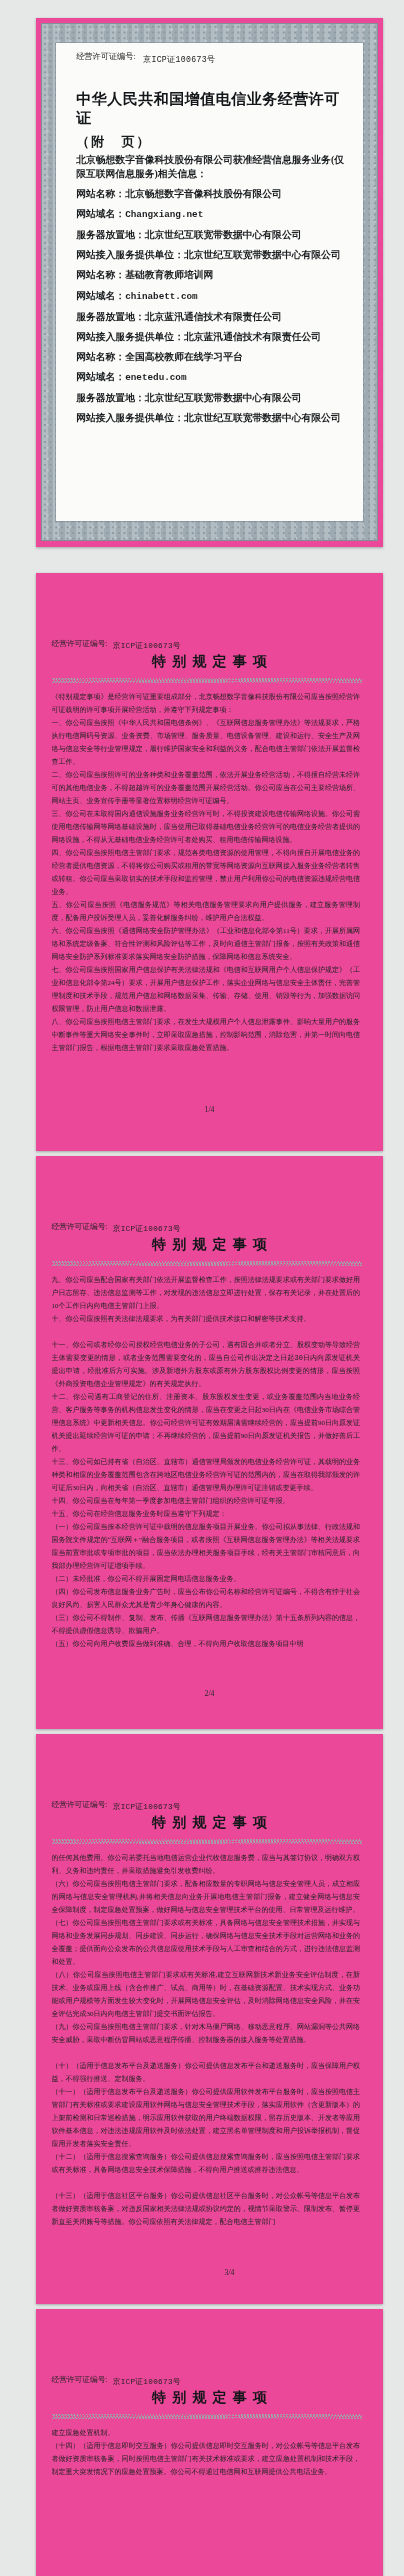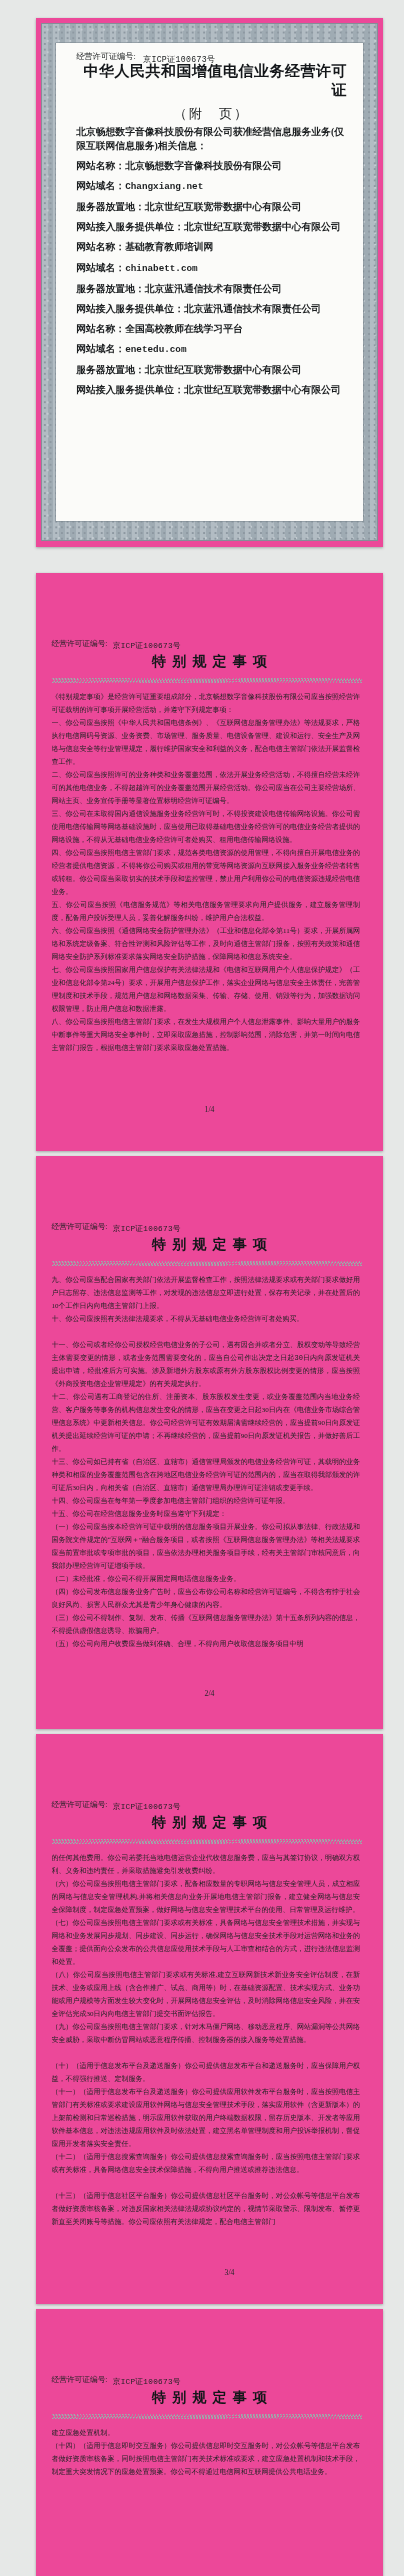--- a/index.html
+++ b/index.html
@@ -14,23 +14,23 @@
        radial-gradient(circle, #c3cbd1 1.3px, rgba(0,0,0,0) 1.5px),
        repeating-linear-gradient(90deg,#b2bcc3 0 5.7px,#9fabb3 5.7px 11.3px),
        #a9b3ba;
      background-size:5.7px 5.7px,11.3px 11.3px,auto;}
   .cert-paper{position:absolute;top:19.6px;bottom:19.6px;left:13.4px;right:13.4px;
      background:#fbfbf9;box-shadow:0 0 0 0.5px #79838c;}
   .cert-content{position:absolute;inset:0;padding:8.2px 16.5px 0 20.6px;color:#191c1d;}
   .cert-no-row{font-size:8.2px;white-space:nowrap;}
   .cert-no{font-family:"Liberation Mono",monospace;font-size:8.2px;margin-left:7.2px;
      position:relative;top:2.6px;letter-spacing:0.3px;}
-  .cert-title{margin:0 0 0 0;text-align:right;font-size:15px;font-weight:bold;
+  .cert-title{margin:28px 0 0 0;text-align:left;font-size:15px;font-weight:bold;
      letter-spacing:0.5px;color:#14171a;}
-  .cert-sub{margin:4.1px 0 0 0;text-align:center;font-size:13px;font-weight:normal;letter-spacing:2.1px;}
+  .cert-sub{margin:4.1px 0 0 0;font-size:13px;font-weight:bold;letter-spacing:2.1px;}
   .cert-body{margin-top:2px;font-size:9.8px;font-weight:600;line-height:14.4px;color:#1b1e20;}
   .cert-body p{margin:0 0 5.7px 0;}
   .cert-body .mono{font-family:"Liberation Mono",monospace;font-size:9.3px;font-weight:600;}
   
   .hdr{position:absolute;top:66px;left:15.5px;right:23px;font-size:7.7px;color:#1d2022;white-space:nowrap;}
   .hdr-num{font-family:"Liberation Mono",monospace;font-size:7.7px;margin-left:5.2px;
      position:relative;top:1.5px;letter-spacing:0.3px;}
   .annex-title{position:absolute;top:80px;left:0;right:0;margin:0;text-align:center;
      font-size:14px;font-weight:bold;letter-spacing:6.2px;text-indent:6.2px;color:#14171a;}
   .divider{position:absolute;top:105px;left:15.5px;right:20.6px;height:4.6px;opacity:.85;
@@ -115,21 +115,21 @@
 
   <div class="page p3" style="top:1156px;height:573px;">
     <div class="hdr">
       <span>经营许可证编号:</span><span class="hdr-num">京ICP证100673号</span>
     </div>
     <h2 class="annex-title">特别规定事项</h2>
     <div class="divider"></div>
     <div class="abody">
 
     <p class="para">九、你公司应当配合国家有关部门依法开展监督检查工作，按照法律法规要求或有关部门要求做好用户日志留存、违法信息监测等工作，对发现的违法信息立即进行处置，保存有关记录，并在处置后的10个工作日内向电信主管部门上报。</p>
-        <p class="para">十、你公司应按照有关法律法规要求，不得从无基础电信业务经营许可者处购买。</p>
+        <p class="para">十、你公司应按照有关法律法规要求，为有关部门提供技术接口和解密等技术支持。</p>
         <p class="para gap">十一、你公司或者经你公司授权经营电信业务的子公司，遇有因合并或者分立、股权变动等导致经营主体需要变更的情形，或者业务范围需要变化的，应当自公司作出决定之日起30日内向原发证机关提出申请，经批准后方可实施。涉及新增外方股东或原有外方股东股权比例变更的情形，应当按照《外商投资电信企业管理规定》的有关规定执行。</p>
         <p class="para">十二、你公司遇有工商登记的住所、注册资本、股东股权发生变更，或业务覆盖范围内当地业务经营、客户服务等事务的机构信息发生变化的情形，应当在变更之日起30日内在《电信业务市场综合管理信息系统》中更新相关信息。你公司经营许可证有效期届满需继续经营的，应当提前90日向原发证机关提出延续经营许可证的申请；不再继续经营的，应当提前90日向原发证机关报告，并做好善后工作。</p>
         <p class="para">十三、你公司如已持有省（自治区、直辖市）通信管理局颁发的电信业务经营许可证，其载明的业务种类和相应的业务覆盖范围包含在跨地区电信业务经营许可证的范围内的，应当在取得我部颁发的许可证后30日内，向相关省（自治区、直辖市）通信管理局办理许可证注销或变更手续。</p>
         <p class="para">十四、你公司应当在每年第一季度参加电信主管部门组织的经营许可证年报。</p>
         <p class="para">十五、你公司在经营信息服务业务时应当遵守下列规定：</p>
         <p class="para">（一）你公司应当按本经营许可证中载明的信息服务项目开展业务。你公司拟从事法律、行政法规和国务院文件规定的“互联网＋”融合服务项目，或者按照《互联网信息服务管理办法》等相关法规要求应当前置审批或专项审批的项目，应当依法办理相关服务项目手续，经有关主管部门审核同意后，向我部办理经营许可证增项手续。</p>
         <p class="para">（二）未经批准，你公司不得开展固定网电话信息服务业务。</p>
         <p class="para">（四）你公司发布信息服务业务广告时，应当公布你公司名称和经营许可证编号，不得含有悖于社会良好风尚、损害人民群众尤其是青少年身心健康的内容。</p>
         <p class="para">（三）你公司不得制作、复制、发布、传播《互联网信息服务管理办法》第十五条所列内容的信息，不得提供虚假信息诱导、欺骗用户。</p>
         <p class="para">（五）你公司向用户收费应当做到准确、合理，不得向用户收取信息服务项目中明</p>

